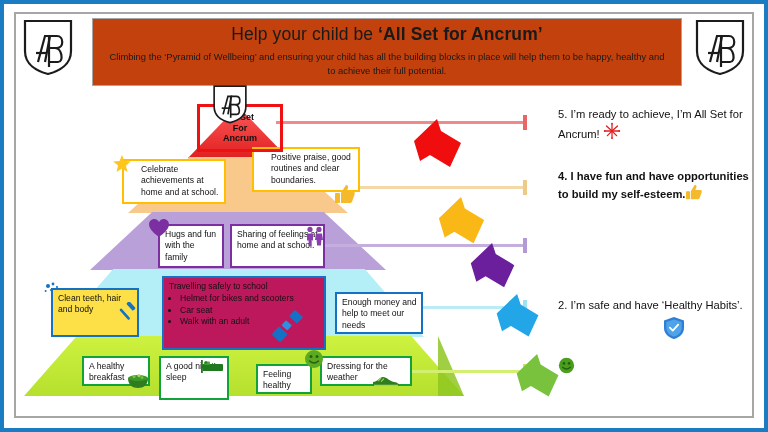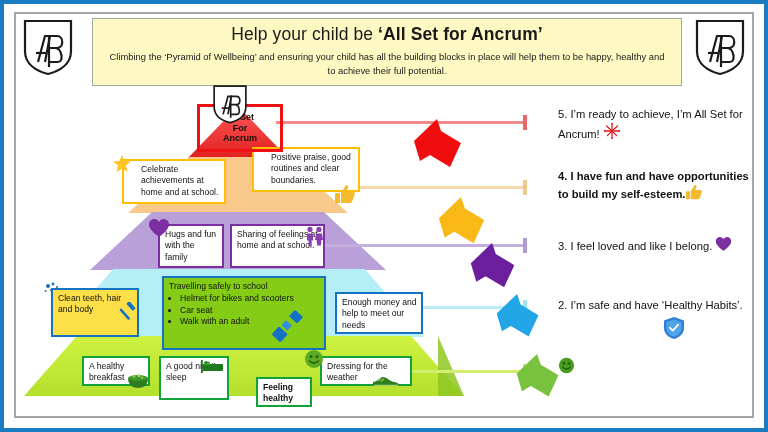--- a/index.html
+++ b/index.html
@@ -33,21 +33,21 @@
   .shield-logo svg { display: block; }
   #logo-left  { left: 18px;  top: 14px; }
   #logo-right { right: 18px; top: 14px; }
   #logo-peak  { left: 208px; top: 80px; z-index: 12; }
 
   
   #header-box {
     position: absolute;
     left: 88px; top: 14px; width: 590px; height: 68px;
     border: 1.5px solid #a6a6a6;
-    background: #fef9c3;
+    background: #c2410c;
     box-sizing: border-box;
     text-align: center;
     padding-top: 5px;
   }
   #header-title {
     font-size: 17.5px;
     color: #1a1a1a;
     letter-spacing: .1px;
     line-height: 1.25;
   }
@@ -91,21 +91,21 @@
     background: #ffffff;
     box-sizing: border-box;
     font-size: 8.6px;
     line-height: 1.33;
     color: #111111;
     padding: 3px 4px 2px 5px;
     z-index: 6;
   }
   .b-yellow { border: 2.5px solid #ffbf00; padding-left: 17px; }
   .b-purple { border: 2.5px solid #7b2fa0; }
-  .b-blue   { border: 2.5px solid #1471c4; background: #84cc16; }
+  .b-blue   { border: 2.5px solid #1471c4; background: #be185d; }
   .b-green  { border: 2.5px solid #11a23a; }
 
   
   #apex-box {
     position: absolute;
     left: 193px; top: 100px; width: 86px; height: 48px;
     border: 3px solid #ef1111;
     box-sizing: border-box;
     z-index: 11;
     display: flex; flex-direction: column;
@@ -313,21 +313,21 @@
   <div class="label-box b-green" style="left:155px; top:352px; width:70px; height:44px;">
     <span>A good night’s sleep</span>
   </div>
   <svg class="mini-ico" style="left:196px; top:354px;" width="26" height="16" viewBox="0 0 26 16">
     <rect x="1" y="2" width="1.8" height="13" fill="#1f7a1f"></rect>
     <rect x="3" y="6" width="20" height="7" rx="1" fill="#1f7a1f"></rect>
     <rect x="4" y="3.4" width="6" height="3.4" rx="1.2" fill="#4aa83a"></rect>
     <circle cx="6" cy="4.4" r="1.2" fill="#1f7a1f"></circle>
   </svg>
 
-  <div class="label-box b-green" style="left:252px; top:373px; width:56px; height:30px;font-weight:bold;">
+  <div class="label-box b-green" style="left:252px; top:360px; width:56px; height:30px;">
     <span>Feeling healthy</span>
   </div>
   <svg class="mini-ico" style="left:300px; top:345px;" width="20" height="20" viewBox="0 0 20 20">
     <circle cx="10" cy="10" r="9" fill="#5aab22"></circle>
     <circle cx="7" cy="7.6" r="1.5" fill="#2c5e10"></circle>
       <circle cx="13" cy="7.6" r="1.5" fill="#2c5e10"></circle>
     <path d="M5.6 12 Q10 16 14.4 12" stroke="#2c5e10" stroke-width="1.6" fill="none" stroke-linecap="round"></path>
   </svg>
 
   <div class="label-box b-green" style="left:316px; top:352px; width:92px; height:30px;">
@@ -374,25 +374,20 @@
     </svg>
   </div>
 
   <div class="rhs-item" style="top:165px;font-weight:bold;">
     <span>4. I have fun and have opportunities to build my self-esteem.</span><svg class="emoji-inline" width="18" height="16" viewBox="0 0 22 20">
       <path d="M7 19 V9 L12 1 C14 1 14.6 2.6 13.8 4.6 L12.6 7.6 H19 C20.6 7.6 21.2 9 20.6 10.4 L18.2 17.2 C17.8 18.4 17 19 15.8 19 Z" fill="#f5b92c"></path>
       <rect x="1" y="9" width="5" height="10" rx="1" fill="#f5b92c"></rect>
     </svg>
   </div>
 
-  <div class="rhs-item" style="top:232px;">
-    <span>3. I feel loved and like I belong. </span><svg class="emoji-inline" width="17" height="16" viewBox="0 0 22 20">
-      <path d="M11 19 C11 19 1 12.4 1 6.6 C1 3.2 3.5 1 6.2 1 C8.2 1 10 2.2 11 4 C12 2.2 13.8 1 15.8 1 C18.5 1 21 3.2 21 6.6 C21 12.4 11 19 11 19 Z" fill="#7b2fa0"></path>
-    </svg>
-  </div>
 
   <div class="rhs-item" style="top:294px;">
     <span>2. I’m safe and have ‘Healthy Habits’.</span>
     <svg class="mini-ico" style="left:105px; top:18px;" width="22" height="24" viewBox="0 0 22 24">
       <path d="M11 1 L21 4.5 V12 C21 18 16 21.8 11 23 C6 21.8 1 18 1 12 V4.5 Z" fill="#2f7fd6"></path>
       <path d="M11 3.4 L18.6 6 V12 C18.6 16.6 14.8 19.6 11 20.6 C7.2 19.6 3.4 16.6 3.4 12 V6 Z" fill="#4fa3e8"></path>
       <path d="M6.8 11.6 L9.8 14.6 L15.2 8.6" stroke="#ffffff" stroke-width="1.8" fill="none" stroke-linecap="round" stroke-linejoin="round"></path>
     </svg>
   </div>
 

